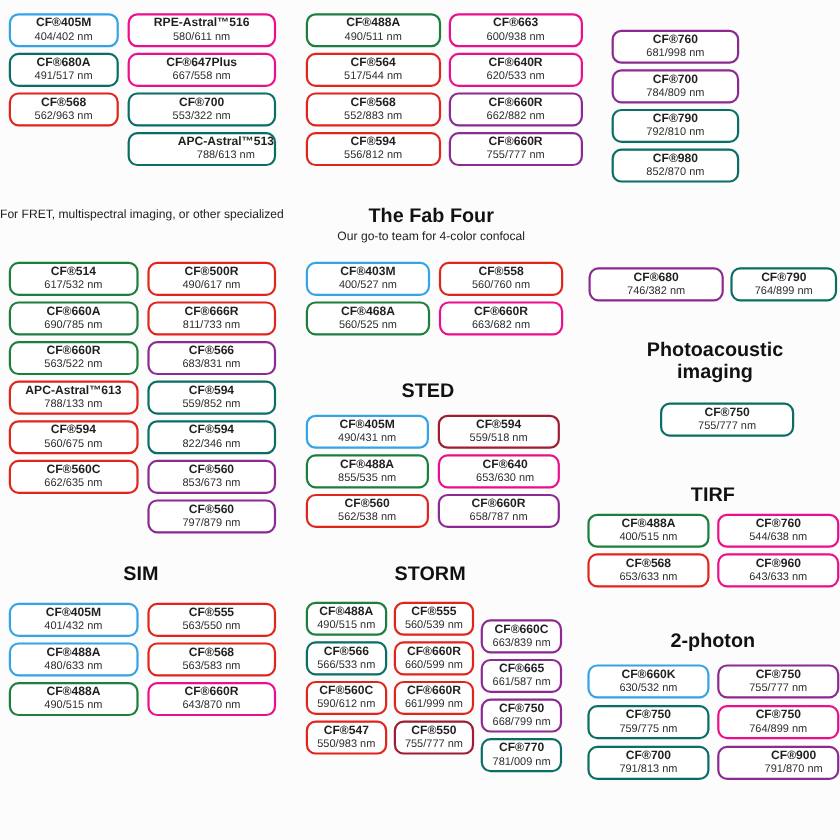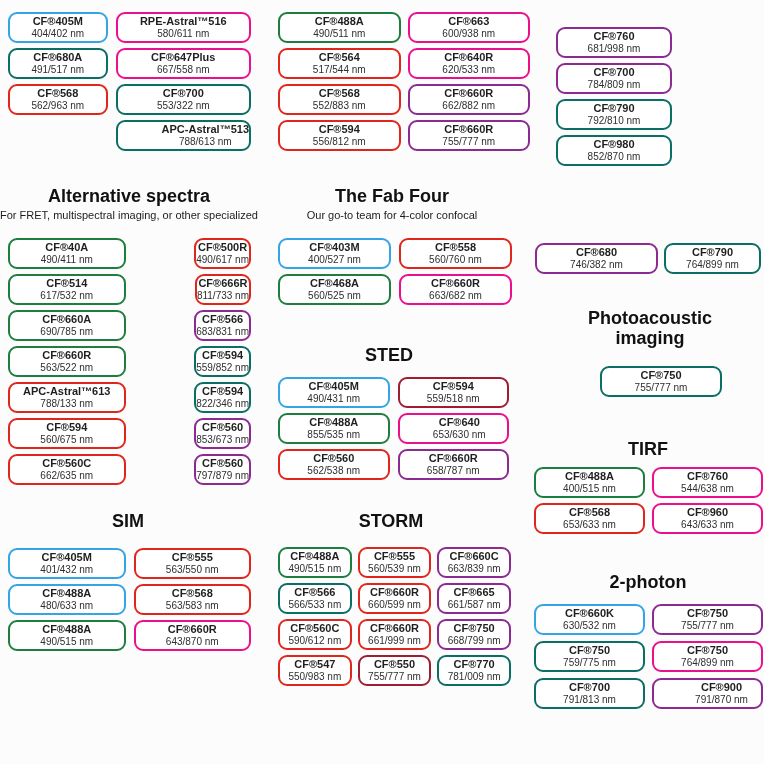--- a/index.html
+++ b/index.html
@@ -116,29 +116,24 @@
         <div class="pill-name">CF®790</div>
         <div class="pill-nm">792/810 nm</div>
       </div>
       <div class="pill" style="border-color: rgb(11, 110, 100);">
         <div class="pill-name">CF®980</div>
         <div class="pill-nm">852/870 nm</div>
       </div>
     </div>
   </div>
 <div class="section-title" style="left: 0px; top: 186px; width: 258px;">
-    <div>Alternative spectra</div>
     <div class="section-sub">For FRET, multispectral imaging, or other specialized</div>
   </div>
 <div class="pills" style="left: 8px; top: 238px; width: 243px; column-gap: 8px; grid-template-columns: repeat(2, 1fr);">
     <div class="pill-col" style="gap: 5px;">
-      <div class="pill" style="border-color: rgb(29, 126, 62);">
-        <div class="pill-name">CF®40A</div>
-        <div class="pill-nm">490/411 nm</div>
-      </div>
       <div class="pill" style="border-color: rgb(29, 126, 62);">
         <div class="pill-name">CF®514</div>
         <div class="pill-nm">617/532 nm</div>
       </div>
       <div class="pill" style="border-color: rgb(29, 126, 62);">
         <div class="pill-name">CF®660A</div>
         <div class="pill-nm">690/785 nm</div>
       </div>
       <div class="pill" style="border-color: rgb(29, 126, 62);">
         <div class="pill-name">CF®660R</div>
@@ -150,21 +145,21 @@
       </div>
       <div class="pill" style="border-color: rgb(224, 38, 28);">
         <div class="pill-name">CF®594</div>
         <div class="pill-nm">560/675 nm</div>
       </div>
       <div class="pill" style="border-color: rgb(224, 38, 28);">
         <div class="pill-name">CF®560C</div>
         <div class="pill-nm">662/635 nm</div>
       </div>
     </div>
-    <div class="pill-col" style="gap: 5px; align-items: flex-end;">
+    <div class="pill-col" style="gap: 5px;">
       <div class="pill" style="border-color: rgb(224, 38, 28);">
         <div class="pill-name">CF®500R</div>
         <div class="pill-nm">490/617 nm</div>
       </div>
       <div class="pill" style="border-color: rgb(224, 38, 28);">
         <div class="pill-name">CF®666R</div>
         <div class="pill-nm">811/733 nm</div>
       </div>
       <div class="pill" style="border-color: rgb(139, 43, 146);">
         <div class="pill-name">CF®566</div>
@@ -363,21 +358,21 @@
       </div>
       <div class="pill" style="border-color: rgb(224, 38, 28);">
         <div class="pill-name">CF®660R</div>
         <div class="pill-nm">661/999 nm</div>
       </div>
       <div class="pill" style="border-color: rgb(158, 29, 50);">
         <div class="pill-name">CF®550</div>
         <div class="pill-nm">755/777 nm</div>
       </div>
     </div>
-    <div class="pill-col" style="gap: 5px;">
+    <div class="pill-col" style="gap: 5px; margin-top: 16px;">
       <div class="pill" style="border-color: rgb(139, 43, 146);">
         <div class="pill-name">CF®660C</div>
         <div class="pill-nm">663/839 nm</div>
       </div>
       <div class="pill" style="border-color: rgb(139, 43, 146);">
         <div class="pill-name">CF®665</div>
         <div class="pill-nm">661/587 nm</div>
       </div>
       <div class="pill" style="border-color: rgb(139, 43, 146);">
         <div class="pill-name">CF®750</div>

